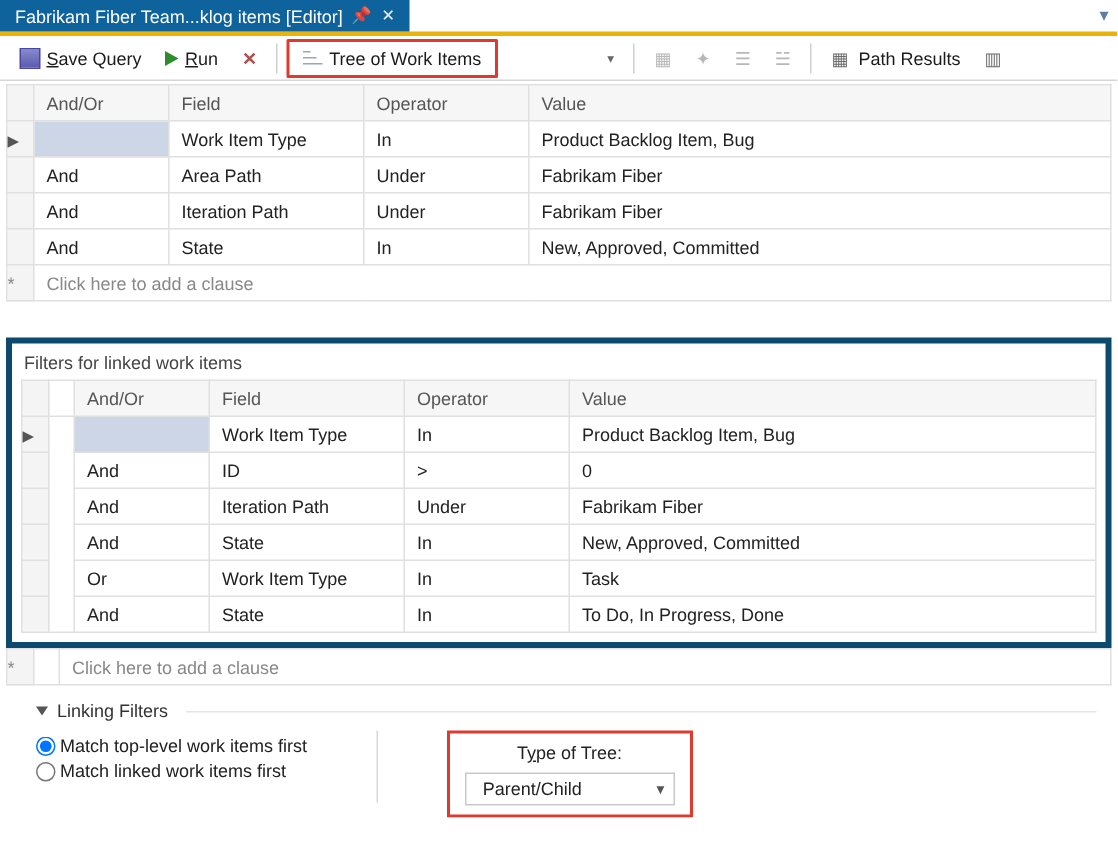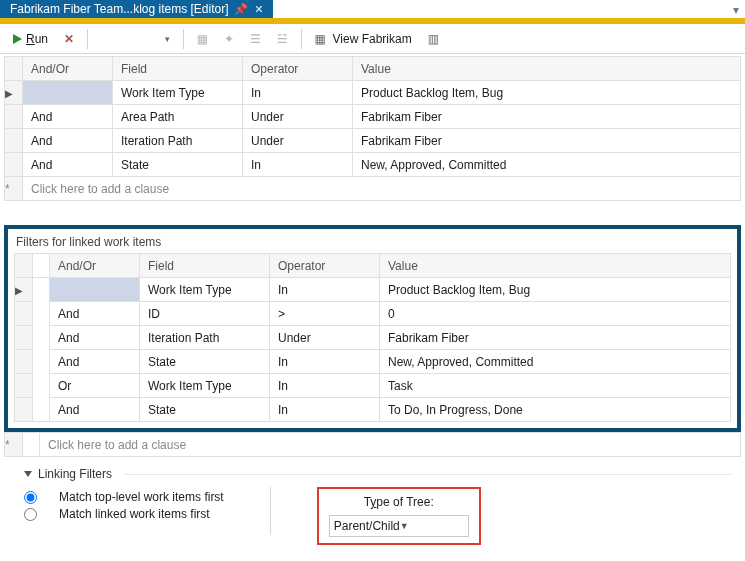--- a/index.html
+++ b/index.html
@@ -6,21 +6,21 @@
   body {
     margin: 0; padding: 0;
     font-family: "Segoe UI", Tahoma, sans-serif;
     font-size: 12px;
     background: #fff;
     color: #222;
     width: 745px;
   }
   .titlebar {
     background: #fff;
-    border-bottom: 6px solid #eab308;
+    border-bottom: 3px solid #eab308;
     display: flex;
     align-items: stretch;
     height: 24px;
   }
   .tab {
     background: #0e639c;
     color: #fff;
     padding: 3px 10px 3px 10px;
     display: flex;
     align-items: center;
@@ -105,21 +105,21 @@
   .inner-grid th { background:#f6f6f6; color:#555; }
   .indent { width:16px; background:#fff !important; border-right:none !important; }
   .group-bar { width:6px; background:#fff !important; padding:0 !important; }
   .linking-area {
     margin: 10px 14px 0 24px;
     font-size:12px;
   }
   .fieldset-label { display:flex; align-items:center; gap:6px; color:#333; font-size:12px; margin-bottom:6px;}
   .caret-down { display:inline-block; width:0; height:0; border-left:4px solid transparent; border-right:4px solid transparent; border-top:6px solid #555;}
   .linking-row { display:flex; align-items:flex-start; gap: 40px; }
-  .radios label { display:flex; align-items:center; gap:22px; margin: 3px 0; cursor:pointer; }
+  .radios label { display:flex; align-items:center; gap:3px; margin: 3px 0; cursor:pointer; }
   .radios input { margin:0; }
   .type-box { border:2px solid #e03a2f; padding:6px 10px; display:flex; align-items:center; gap:6px;flex-direction:column;}
   .type-box select, .type-box .dd-field {
     border:1px solid #c8c8c8; height:22px; font-size:12px; padding:1px 4px; background:#fff; width:140px;
   }
   .vr { width:1px; background:#d8d8d8; height:48px; margin: 0 6px; }
   .col-andor { width: 90px; margin-left: 44px; }
   .col-field  { width: 130px; }
   .col-op     { width: 110px; }
   u.ak { text-decoration: underline; }
@@ -132,42 +132,52 @@
     <span>Fabrikam Fiber Team...klog items [Editor]</span>
     <span class="pin">📌</span>
     <span class="close">✕</span>
   </div>
   <div class="titlebar-spacer"></div>
   <div class="dropdown-glyph">▾</div>
 </div>
 
 <div class="toolbar">
   <div class="tbtn">
+    <span class="icon save-icon"></span>
+    <span><u class="ak">S</u>ave Query</span>
+  </div>
+  <div class="tbtn">
     <span class="icon run-icon"></span>
     <span><u class="ak">R</u>un</span>
 
   </div>
   <span class="del-x tbtn">✕</span>
   <span class="sep"></span>
 
+  <span class="highlight-box">
+    <span class="tbtn">
+      <span class="icon tree-icon"></span>
+      <span>Tree of Work Items</span>
+    </span>
+  </span>
 
   <span style="flex:0 0 60px"></span>
   <span class="tbtn ghost">
       <span class="dd">▾</span>
     </span>
   <span class="sep"></span>
   <span class="tbtn ghost">▦</span>
   <span class="tbtn ghost">✦</span>
   <span class="tbtn ghost">☰</span>
   <span class="tbtn ghost">☱</span>
   <span class="sep"></span>
 
   <div class="tbtn">
     <span class="small-icon">▦</span>
-    <span>View Fabrikam</span>
+    <span>Path Results</span>
   </div>
   <div class="tbtn">
     <span class="small-icon">▥</span>
 
   </div>
 </div>
 
 <div class="query-area">
   <table class="grid">
     <thead>
@@ -302,20 +312,20 @@
         </label>
         <label>
           <input type="radio" name="matchorder" style="">
           <span>Match linked work items first</span>
         </label>
       </div>
       <div class="vr"></div>
       <div class="type-box">
         <span>T<u class="ak">y</u>pe of Tree:</span>
 
-        <div class="dd-field" style="display:flex;align-items:center;justify-content:flex-start;">
+        <div class="dd-field" style="display:flex;align-items:center;justify-content:flex-end;gap:48px;">
           <span>Parent/Child</span>
           <span style="font-size:9px;color:#555;">▼</span>
         </div>
       </div>
     </div>
   </div>
 </div>
 
 </body></html>

